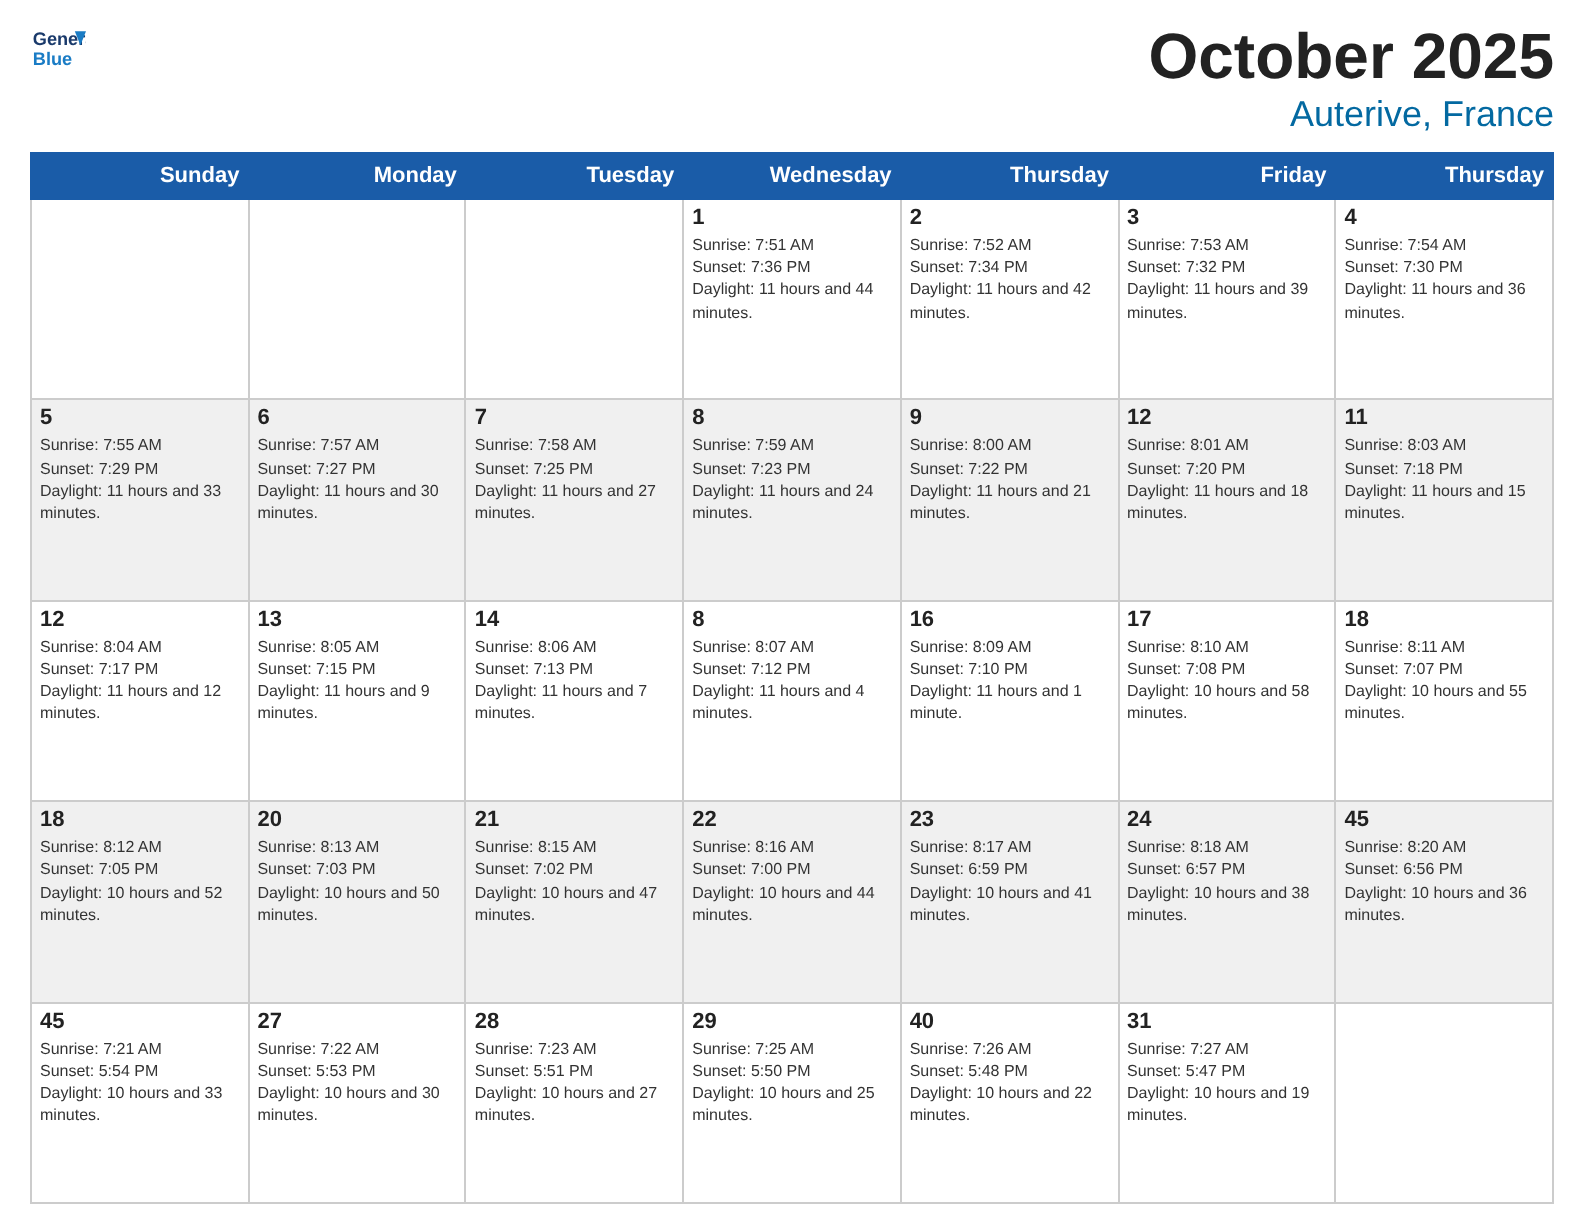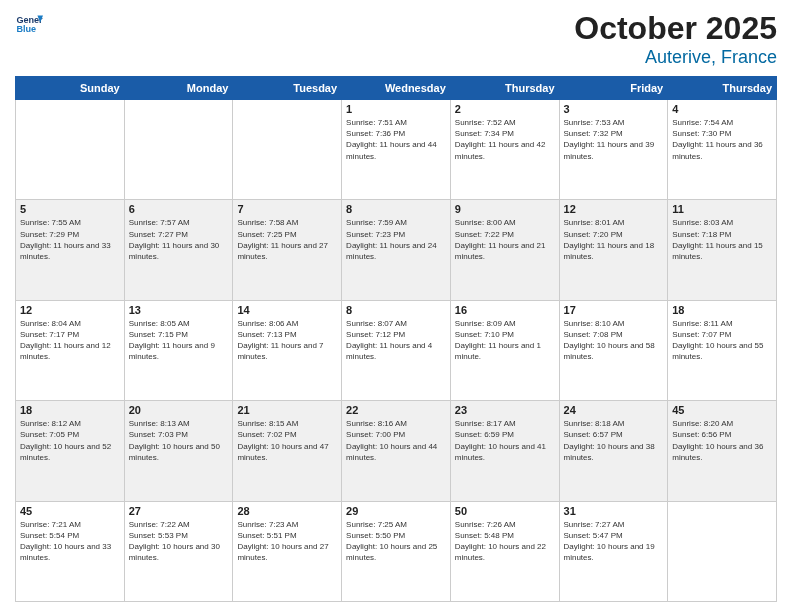--- a/index.html
+++ b/index.html
@@ -242,21 +242,21 @@
           </td>
           <td>
             <div class="day-number">28</div>
             <div class="day-detail">Sunrise: 7:23 AM<br>Sunset: 5:51 PM<br>Daylight: 10 hours and 27 minutes.</div>
           </td>
           <td>
             <div class="day-number">29</div>
             <div class="day-detail">Sunrise: 7:25 AM<br>Sunset: 5:50 PM<br>Daylight: 10 hours and 25 minutes.</div>
           </td>
           <td>
-            <div class="day-number">50</div>
+            <div class="day-number">40</div>
             <div class="day-detail">Sunrise: 7:26 AM<br>Sunset: 5:48 PM<br>Daylight: 10 hours and 22 minutes.</div>
           </td>
           <td>
             <div class="day-number">31</div>
             <div class="day-detail">Sunrise: 7:27 AM<br>Sunset: 5:47 PM<br>Daylight: 10 hours and 19 minutes.</div>
           </td>
           <td class="empty-cell"></td>
         </tr>
       </tbody>
   </table>

